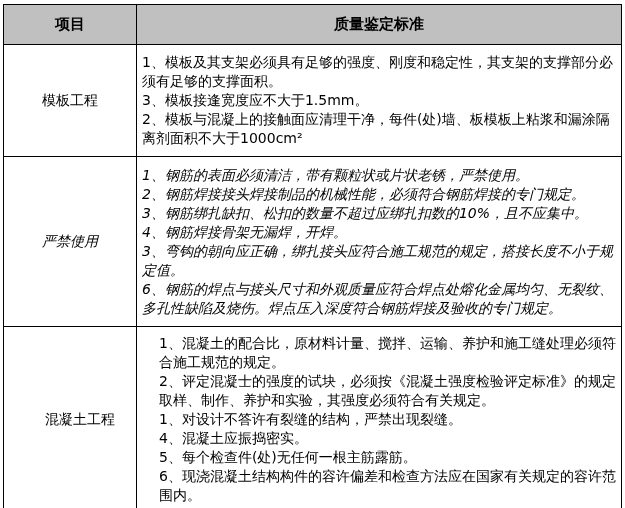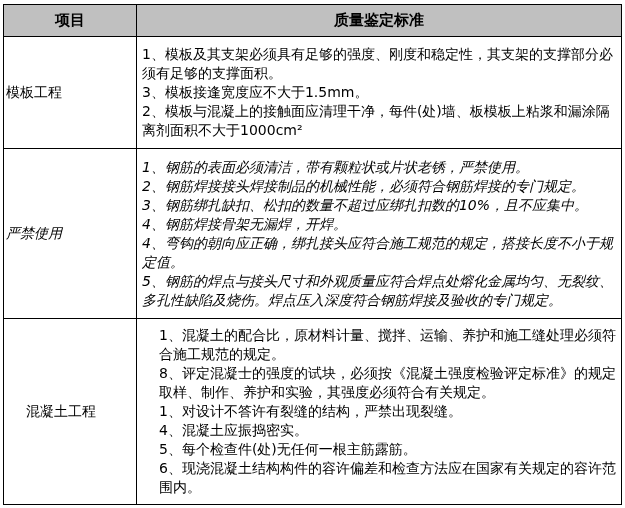--- a/index.html
+++ b/index.html
@@ -27,24 +27,24 @@
     border: 1px solid #000000;
     vertical-align: middle;
     box-sizing: border-box;
   }
   table.qtable th {
     background: #c0c0c0;
     font-weight: bold;
     font-size: 15px;
     text-align: center;
     height: 32px;
-    padding: 2px;
+    padding: 10px;
   }
   td.project-cell {
-    text-align: left;
+    text-align: center;
     font-size: 14px;
     padding: 2px;
   }
   td.standard-cell {
     font-size: 14px;
     line-height: 19px;
     text-align: left;
     padding: 4px 2px 4px 5px;
   }
   td.standard-cell .item { margin: 0; }
@@ -76,29 +76,29 @@
           <div class="item">2、模板与混凝上的接触面应清理干净，每件(处)墙、板模板上粘浆和漏涂隔离剂面积不大于1000cm²</div>
         </td>
       </tr>
       <tr class="r1">
         <td class="project-cell">严禁使用</td>
         <td class="standard-cell">
           <div class="item">1、钢筋的表面必须清洁，带有颗粒状或片状老锈，严禁使用。</div>
           <div class="item">2、钢筋焊接接头焊接制品的机械性能，必须符合钢筋焊接的专门规定。</div>
           <div class="item">3、钢筋绑扎缺扣、松扣的数量不超过应绑扎扣数的10%，且不应集中。</div>
           <div class="item">4、钢筋焊接骨架无漏焊，开焊。</div>
-          <div class="item">4、弯钩的朝向应正确，绑扎接头应符合施工规范的规定，搭接长度不小于规定值。</div>
-          <div class="item">5、钢筋的焊点与接头尺寸和外观质量应符合焊点处熔化金属均匀、无裂纹、多孔性缺陷及烧伤。焊点压入深度符合钢筋焊接及验收的专门规定。</div>
+          <div class="item">3、弯钩的朝向应正确，绑扎接头应符合施工规范的规定，搭接长度不小于规定值。</div>
+          <div class="item">6、钢筋的焊点与接头尺寸和外观质量应符合焊点处熔化金属均匀、无裂纹、多孔性缺陷及烧伤。焊点压入深度符合钢筋焊接及验收的专门规定。</div>
         </td>
       </tr>
       <tr class="r2">
         <td class="project-cell">混凝土工程</td>
         <td class="standard-cell">
           <div class="item">1、混凝土的配合比，原材料计量、搅拌、运输、养护和施工缝处理必须符合施工规范的规定。</div>
-          <div class="item">8、评定混凝士的强度的试块，必须按《混凝土强度检验评定标准》的规定取样、制作、养护和实验，其强度必须符合有关规定。</div>
+          <div class="item">2、评定混凝士的强度的试块，必须按《混凝土强度检验评定标准》的规定取样、制作、养护和实验，其强度必须符合有关规定。</div>
           <div class="item">1、对设计不答许有裂缝的结构，严禁出现裂缝。</div>
           <div class="item">4、混凝土应振捣密实。</div>
           <div class="item">5、每个检查件(处)无任何一根主筋露筋。</div>
           <div class="item">6、现浇混凝土结构构件的容许偏差和检查方法应在国家有关规定的容许范围内。</div>
         </td>
       </tr>
     </tbody>
   </table>
 </div>
 

